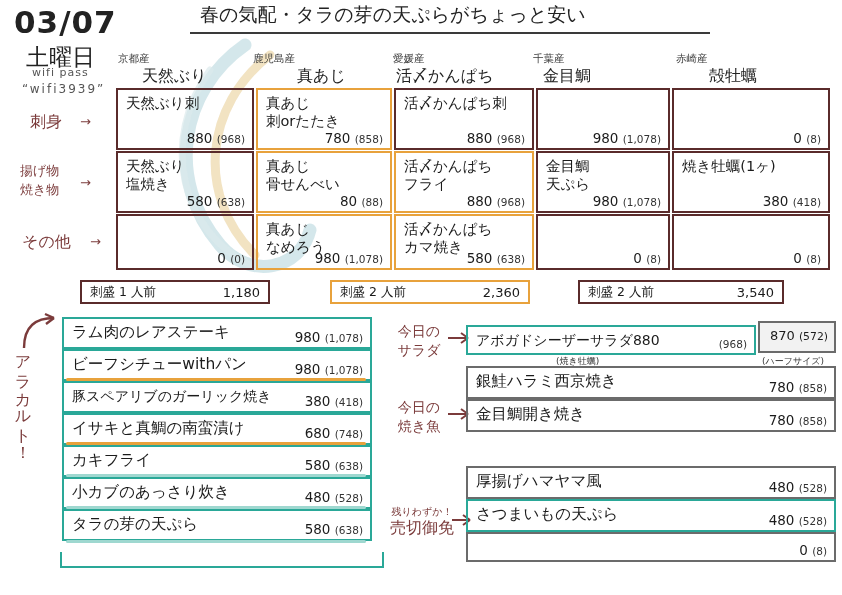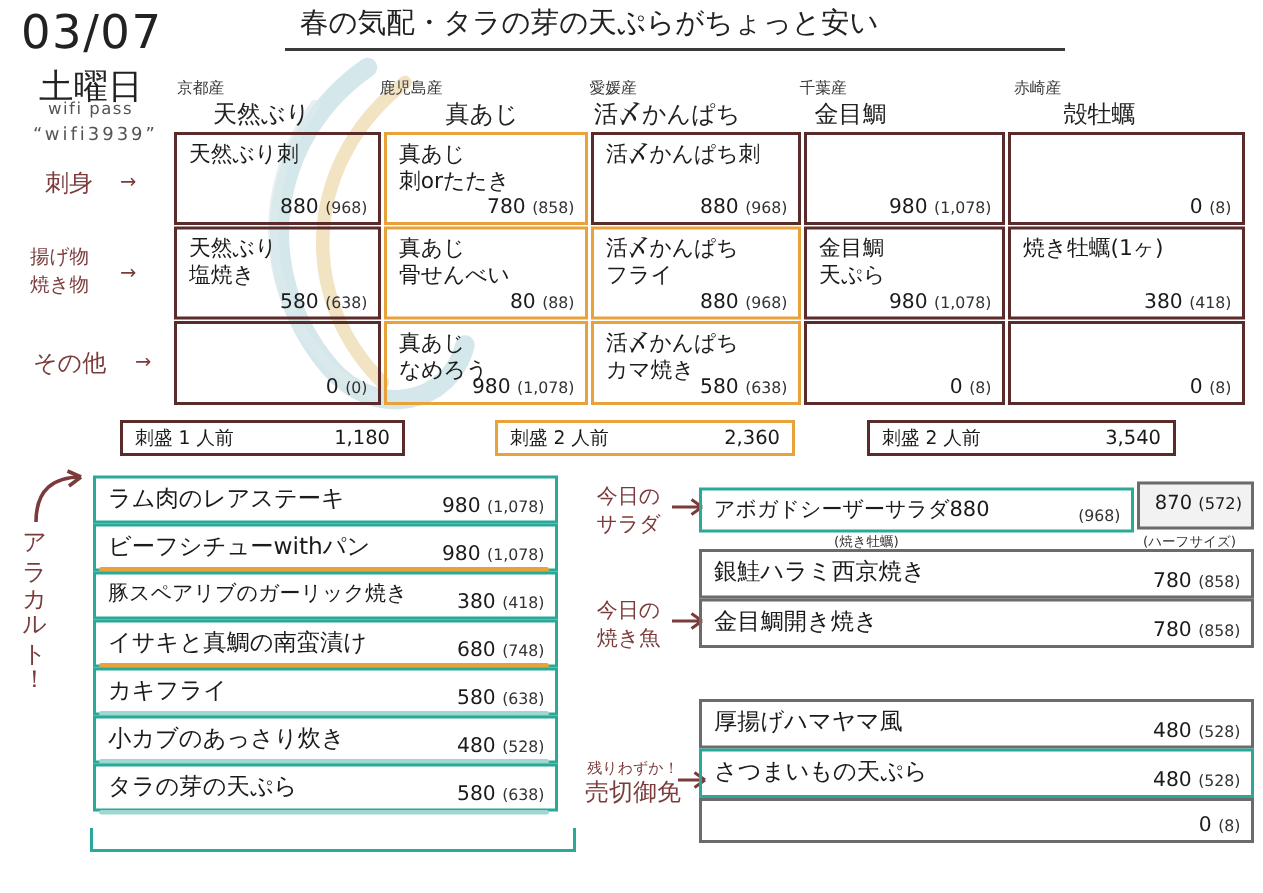--- a/index.html
+++ b/index.html
@@ -1,18 +1,18 @@
 <!DOCTYPE html>
 <html><head>
 <meta charset="utf-8">
 <style>
   html,body{margin:0;padding:0;background:#fff;}
   body{width:842px;height:595px;position:relative;font-family:"DejaVu Sans","Liberation Sans",sans-serif;overflow:hidden;color:#1a1a1a;}
   .abs{position:absolute;}
-  .date{left:14px;top:4px;font-size:31px;letter-spacing:1px;color:#222;}
+  .date{left:14px;top:4px;font-size:31px;letter-spacing:1px;color:#222;font-weight:bold;}
   .dow{left:26px;top:42px;font-size:23px;color:#222;text-align:center;}
   .wifi{left:32px;top:66px;font-size:11px;color:#555;letter-spacing:1px;}
   .wifipass{left:22px;top:82px;font-size:12px;color:#555;letter-spacing:2px;}
   .headline{left:200px;top:2px;font-size:19px;color:#222;}
   .headline-rule{left:190px;top:32px;width:520px;height:2px;background:#3a3a3a;}
   
   .swirl{left:150px;top:30px;width:220px;height:250px;opacity:.75;}
   
   .origin{font-size:10.5px;color:#3a3a3a;}
   .fishname{font-size:16px;color:#222;}

